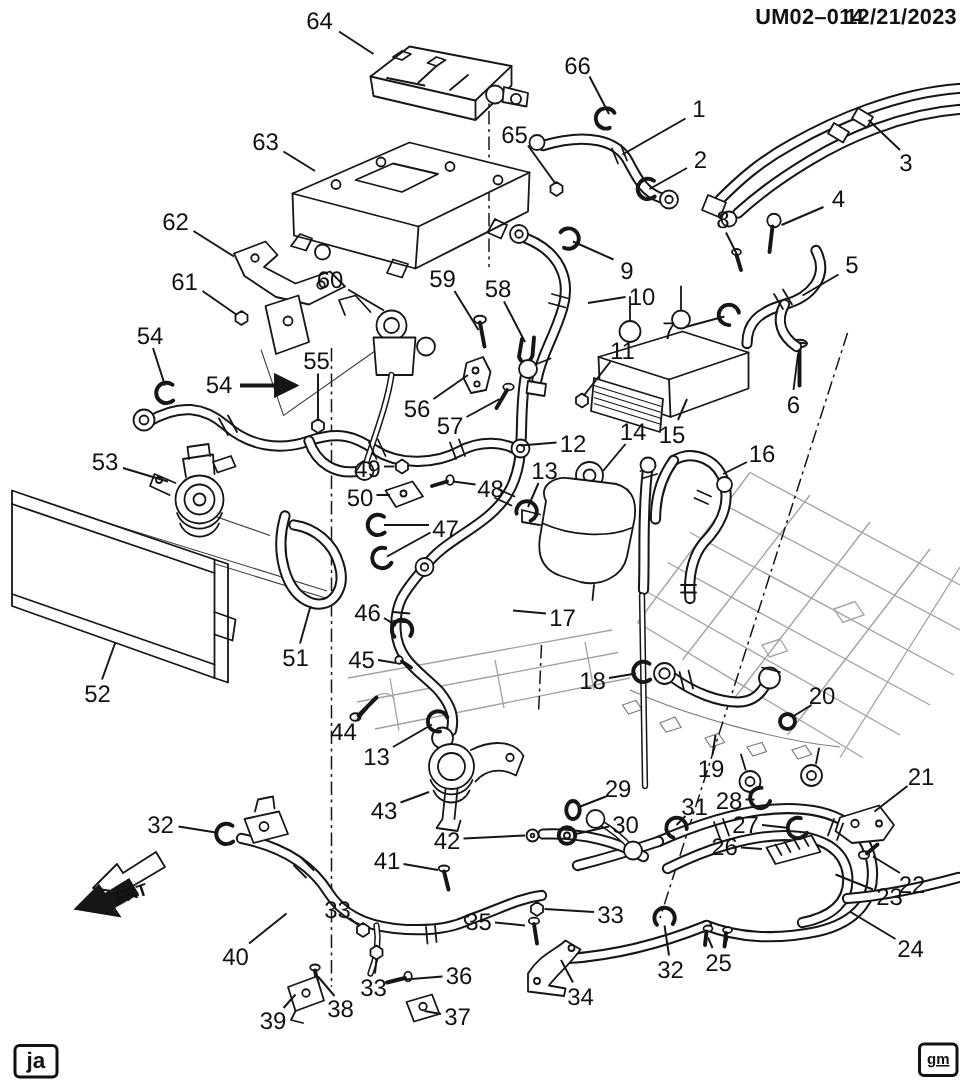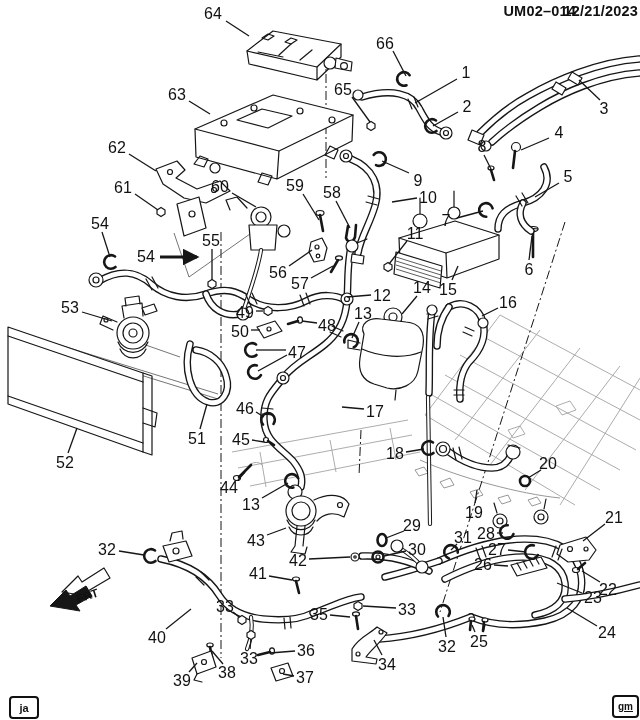--- a/index.html
+++ b/index.html
@@ -20,21 +20,21 @@
   .dd{fill:none;stroke:#161616;stroke-width:1;stroke-dasharray:9 3 2 3}
   .thin{fill:none;stroke:#3a3a3a;stroke-width:.7}
   .ldr{stroke:#161616;stroke-width:1.3}
   .ldra{stroke:#161616;stroke-width:2.8}
   .num{font-family:"Liberation Sans",sans-serif;font-size:16px;fill:#111}
   .hdr{font-family:"Liberation Sans",sans-serif;font-size:14.5px;font-weight:700;fill:#111;letter-spacing:.2px}
   .frt-t{font-family:"Liberation Sans",sans-serif;font-size:11.5px;font-weight:700;fill:#111}
   .badge{position:absolute;border:2px solid #111;border-radius:4px;background:#fff;color:#111;
          display:flex;align-items:center;justify-content:center;
          font-family:"Liberation Sans",sans-serif;font-weight:bold;}
-  .badge-ja{left:9px;top:696px;width:26px;height:19px;font-size:11px}
+  .badge-ja{left:9px;top:696px;width:26px;height:19px;font-size:15px}
   .badge-gm{left:612px;top:695px;width:23px;height:19px;font-size:10px;text-decoration:underline}
 </style>
 </head>
 <body>
 
 <div id="page">
 <svg width="640" height="720" viewBox="0 0 640 720" xmlns="http://www.w3.org/2000/svg">
   <defs>
     <marker id="arr" viewBox="0 0 10 10" refX="8.5" refY="5" markerWidth="6" markerHeight="6" orient="auto-start-reverse">
       <path d="M0,0L10,5L0,10z" fill="#161616"></path>

